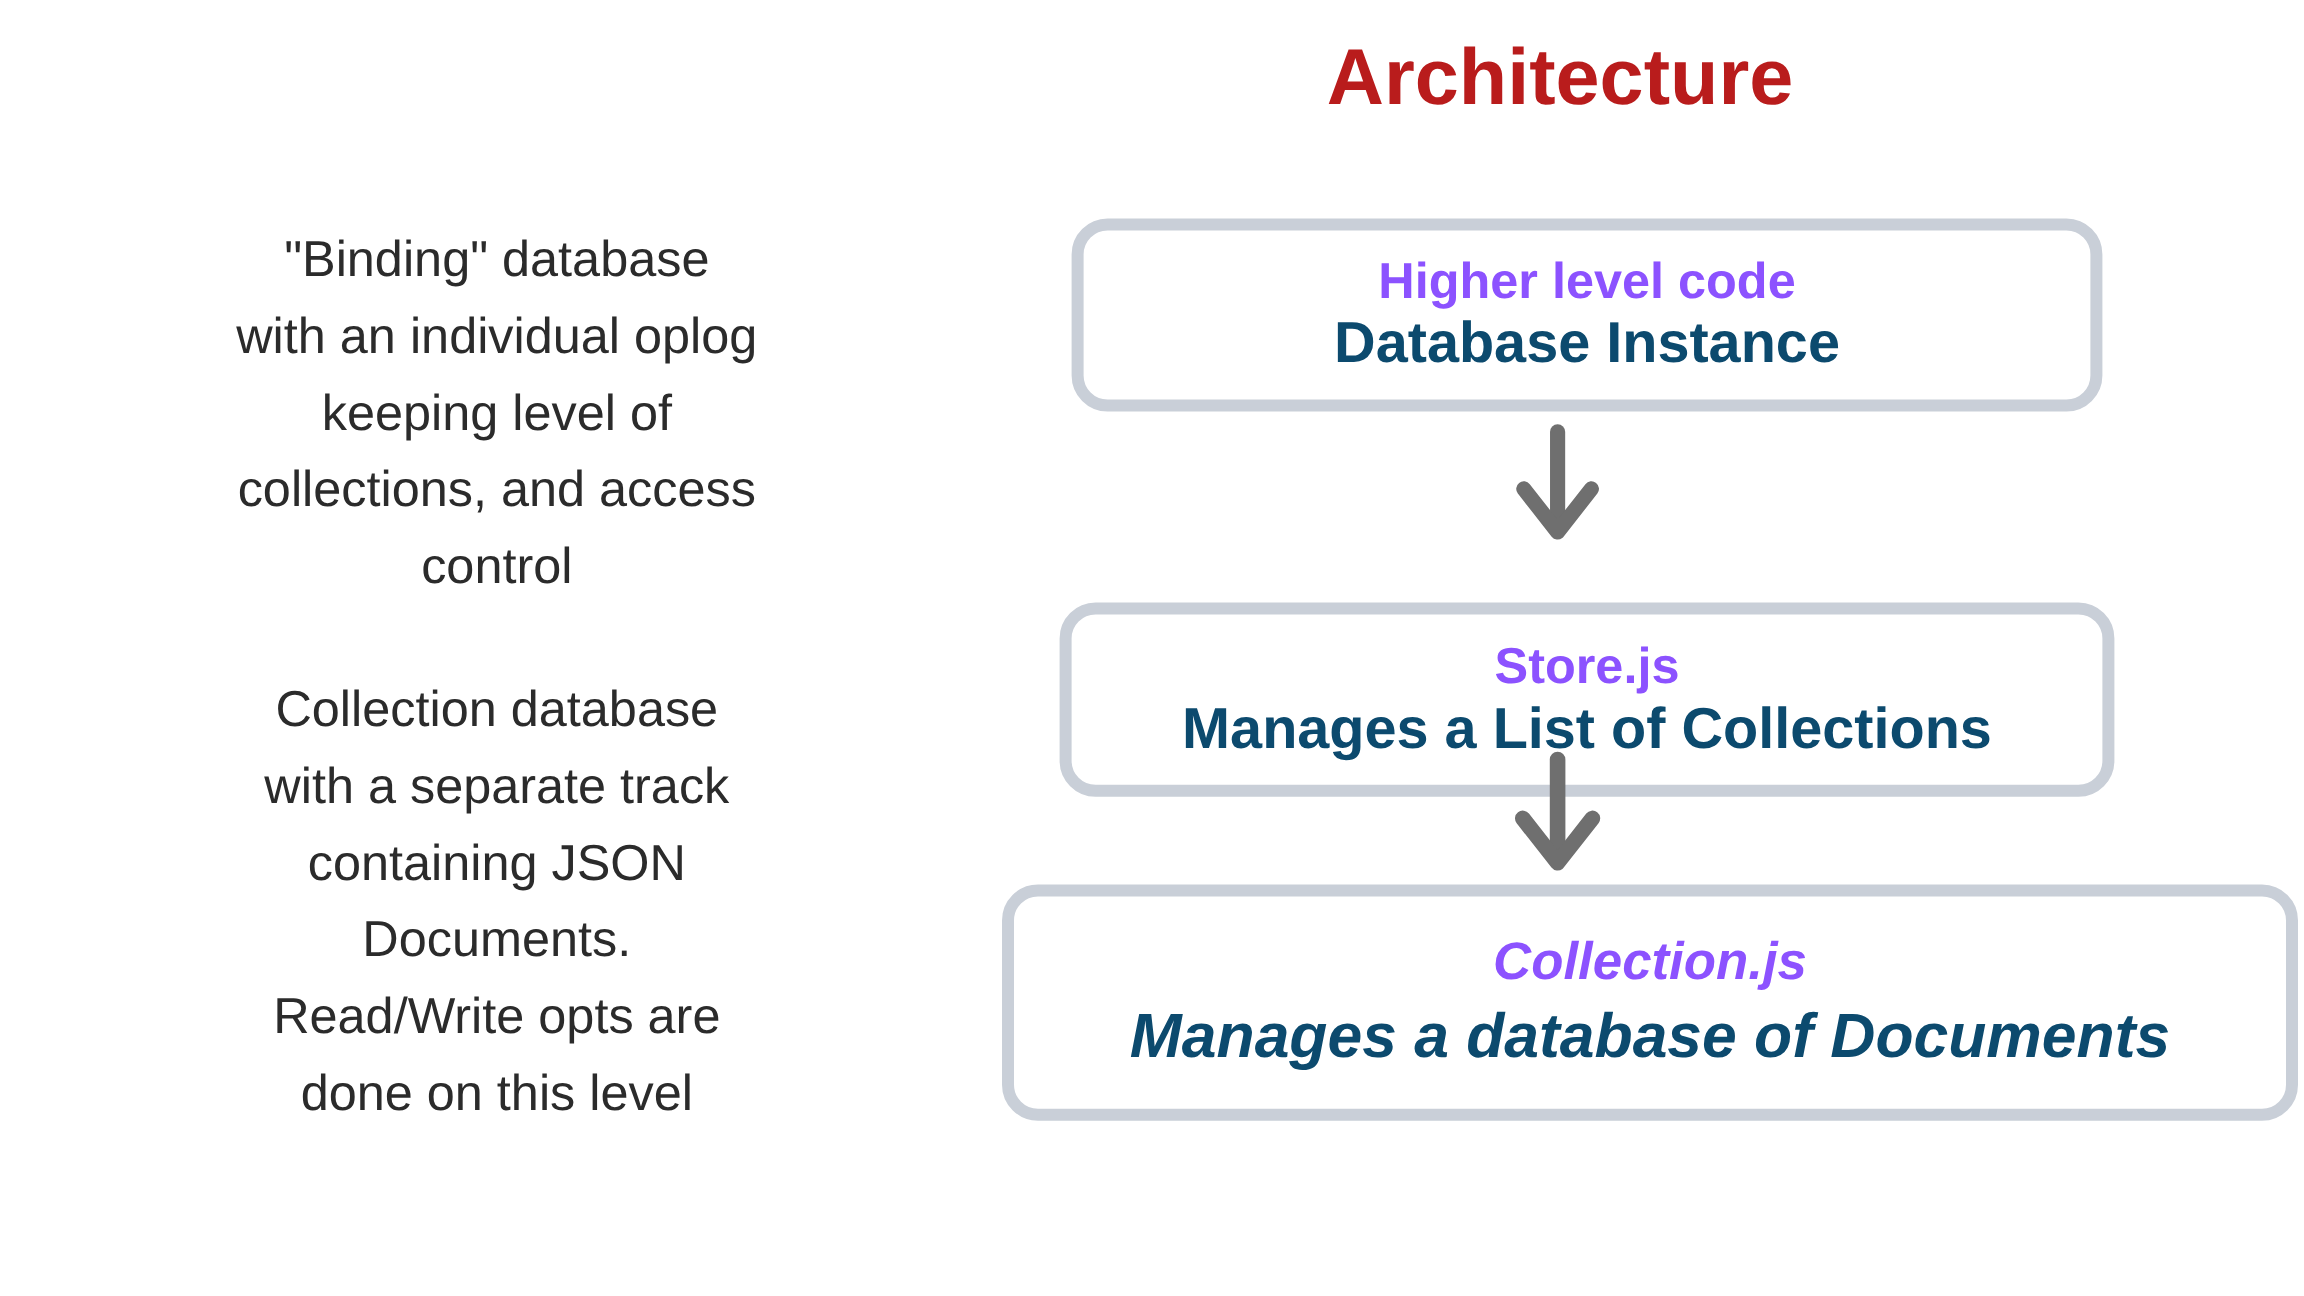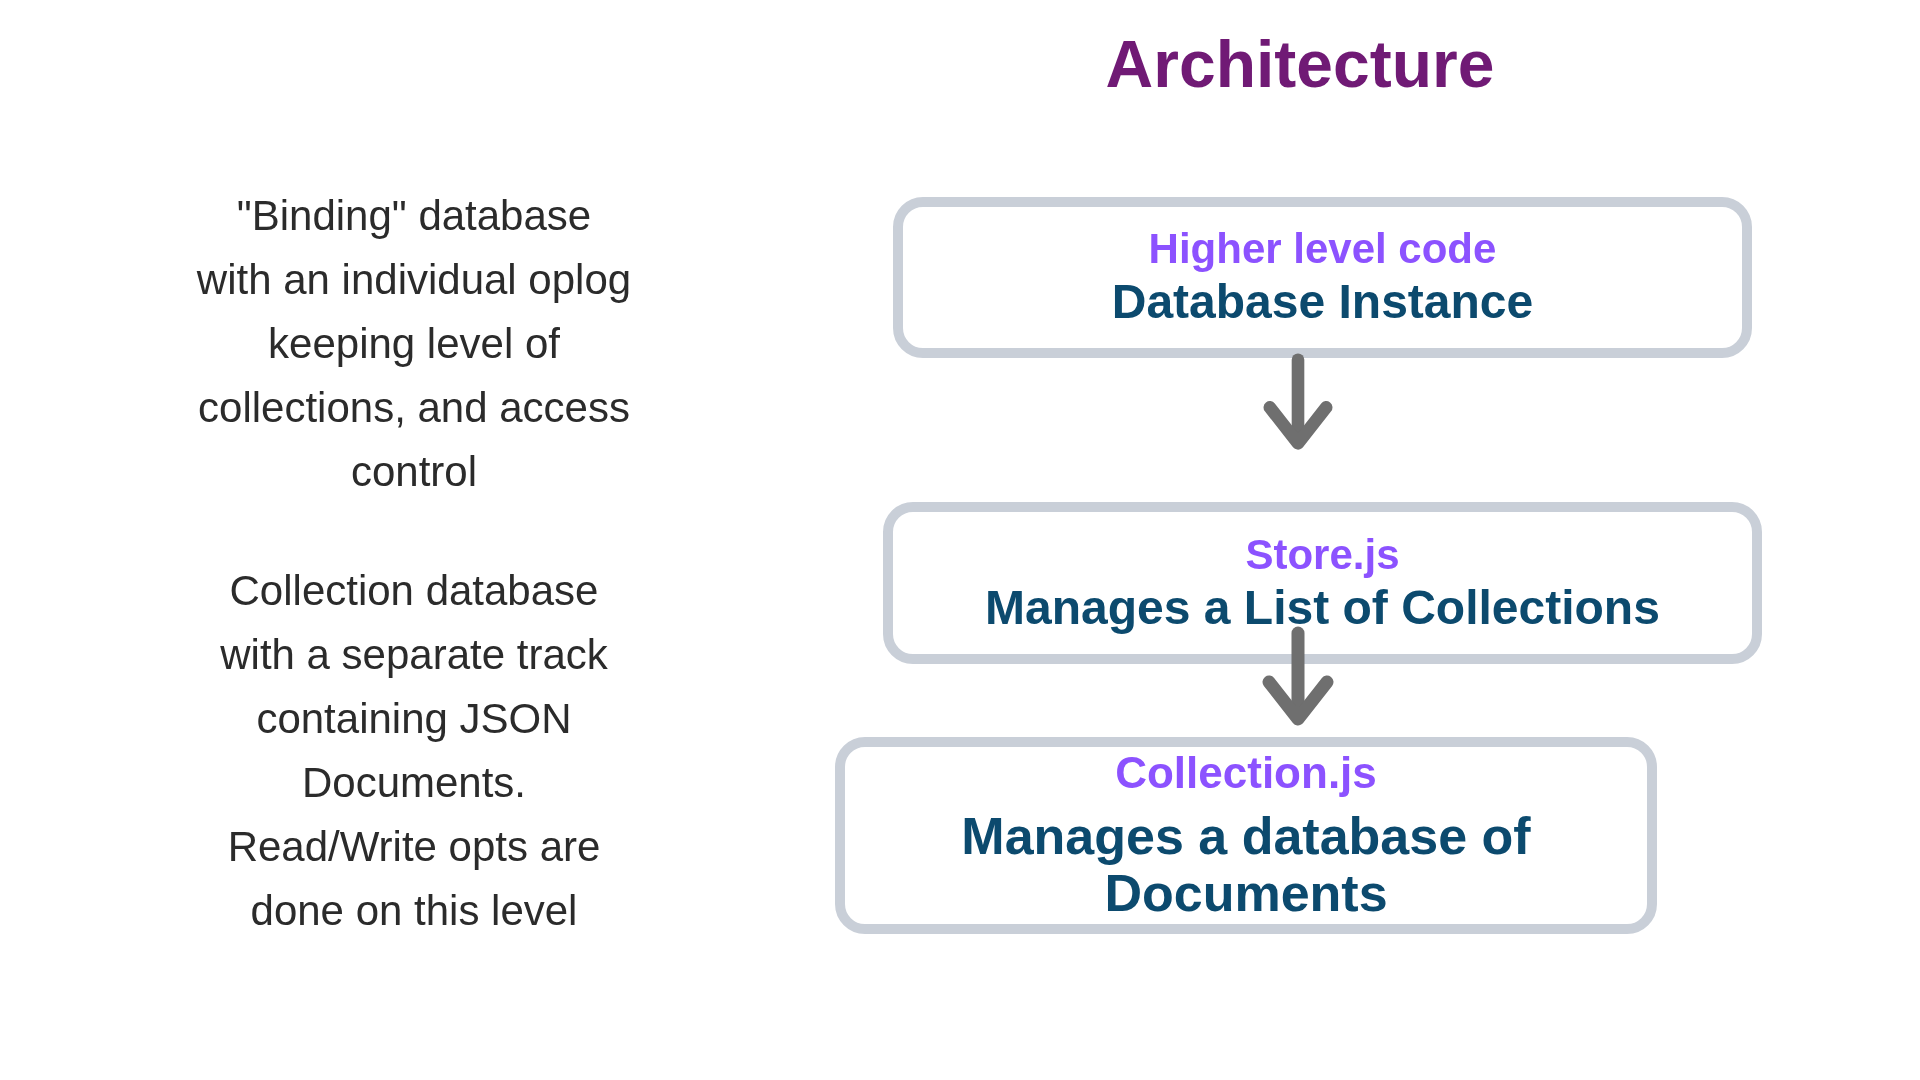--- a/index.html
+++ b/index.html
@@ -7,21 +7,21 @@
   body { font-family: "Liberation Sans", sans-serif; position: relative; }
 
   .canvas { position: absolute; left: 0; top: 0; width: 1920px; height: 1080px; background: #ffffff; }
 
   .title {
     position: absolute;
     left: 950px; top: 26px; width: 700px;
     text-align: center;
     font-size: 66px; font-weight: 800;
     letter-spacing: 0px;
-    color: #701a75;
+    color: #b91c1c;
   }
 
   .note {
     position: absolute;
     left: 114px; width: 600px;
     text-align: center;
     font-size: 42px; font-weight: 300;
     line-height: 64px;
     color: #2B2B2B;
   }
@@ -31,23 +31,23 @@
   .dbox {
     position: absolute;
     background: #ffffff;
     border: 10px solid #C9CFD8;
     border-radius: 30px;
     display: flex; flex-direction: column;
     align-items: center; justify-content: center;
     gap: 4px;
     text-align: center;
   }
-  .box1 { left: 893px; top: 197px; width: 859px; height: 161px; }
+  .box1 { left: 893px; top: 182px; width: 859px; height: 161px; }
   .box2 { left: 883px; top: 458px; width: 879px; height: 162px; margin-top: 44px; }
-  .box3 { left: 835px; top: 737px; width: 822px; height: 197px; gap: 10px; }
+  .box3 { left: 835px; top: 737px; width: 1080px; height: 197px; gap: 10px; font-style: italic; }
 
   .box-subtitle {
     color: #8C52FF; font-weight: 800; font-size: 42px; line-height: 1.1;
     letter-spacing: 0px;
   }
   .box-title {
     color: #0c4a6e; font-weight: 800; font-size: 48px; line-height: 1.1;
   }
   .box3 .box-subtitle { font-size: 44px; }
   .box3 .box-title { font-size: 52px; }

